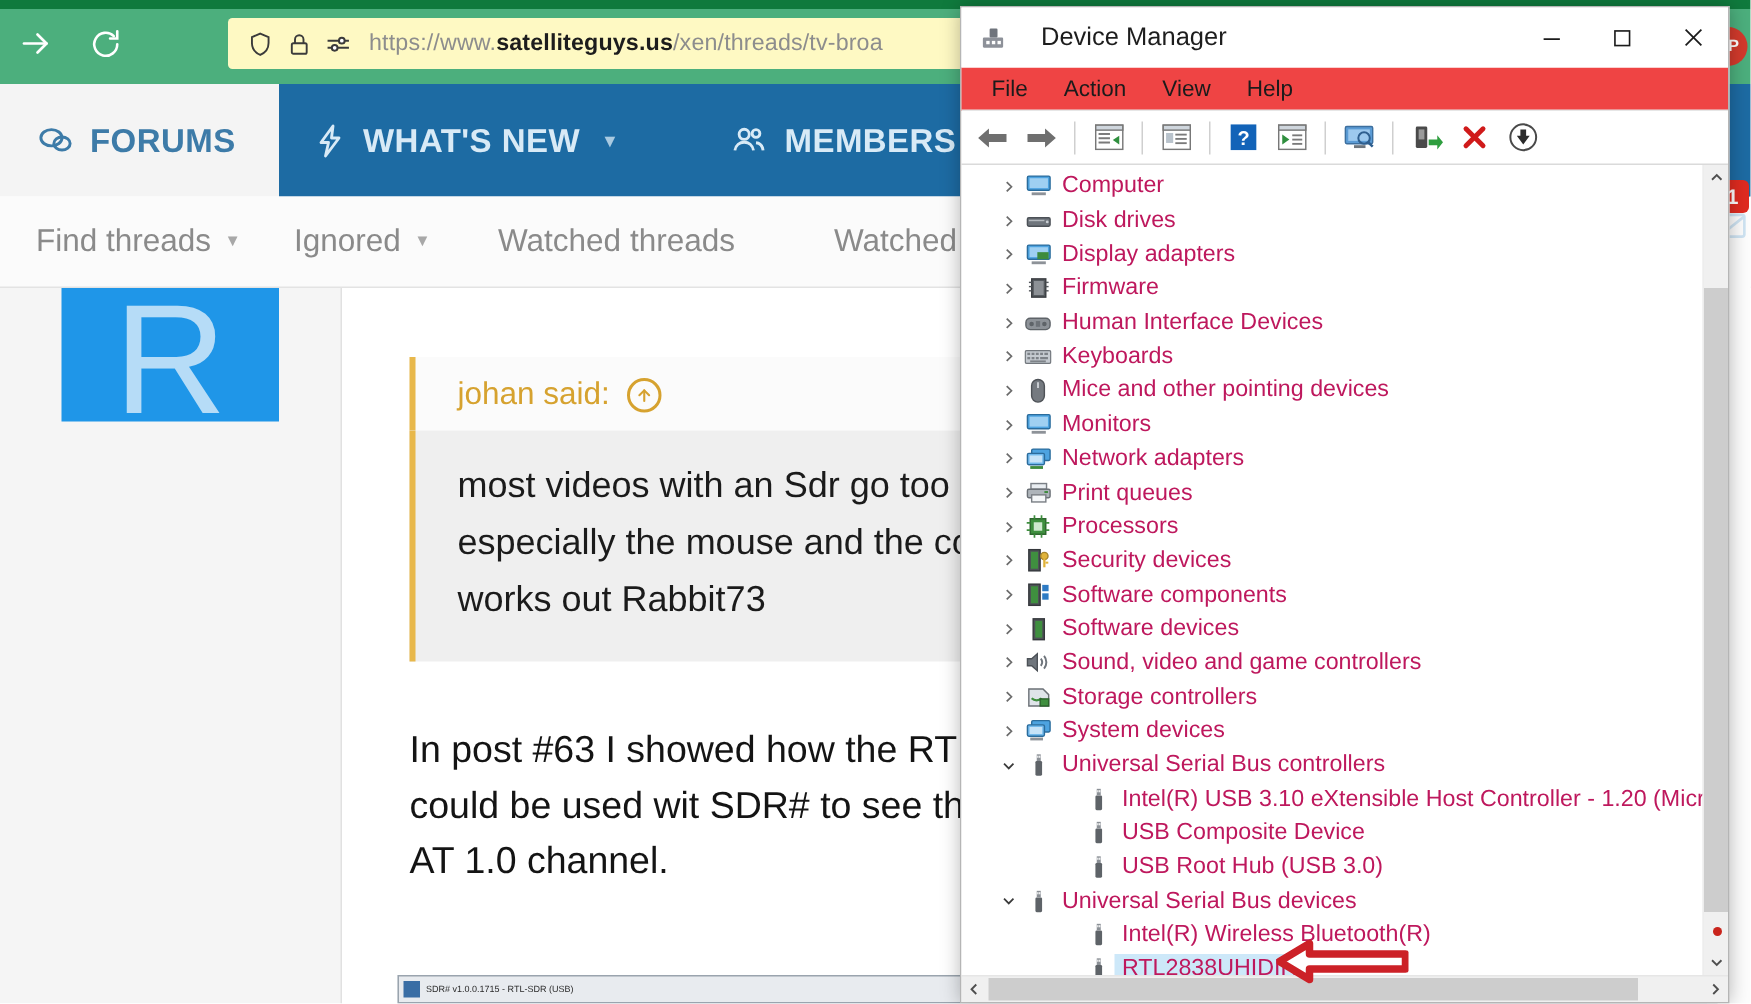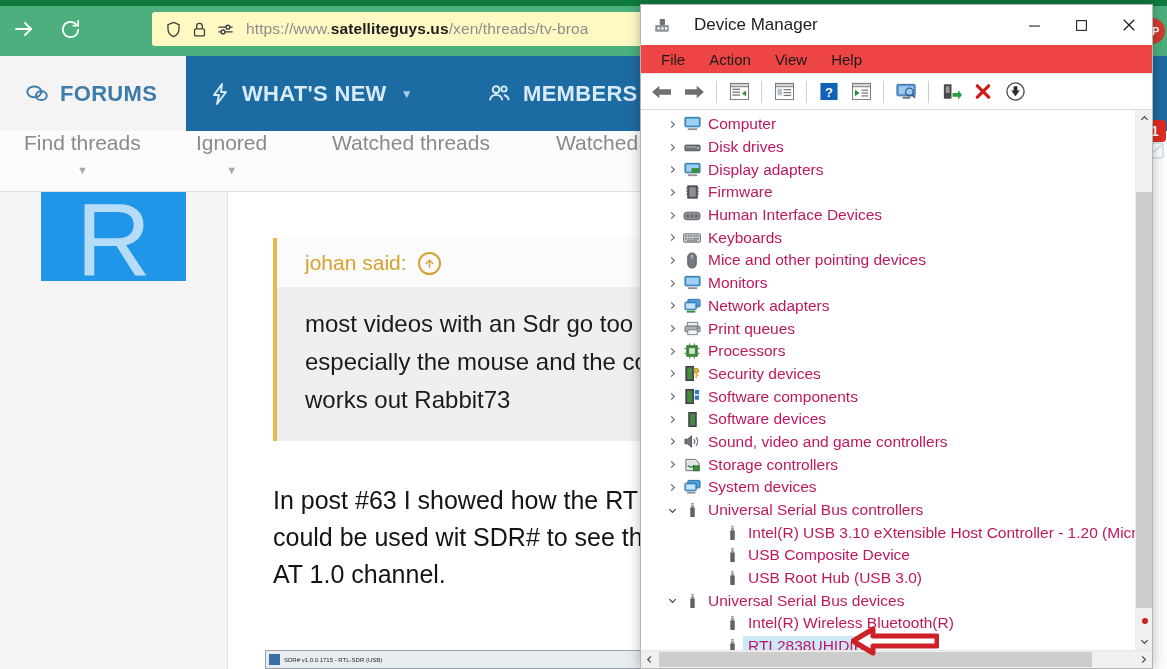--- a/index.html
+++ b/index.html
@@ -59,21 +59,21 @@
   .nav-item .caret { font-size: 12px; opacity: .75; margin-left: 4px; }
   .nav-icon { display: inline-flex; align-items: center; }
 
   
   .subnav {
     position: absolute; left: 0; top: 131px; width: 1167px; height: 61px;
     background: #fbfbfb; border-bottom: 1px solid #e3e3e3;
   }
   .subnav-item {
     position: absolute; top: 0; height: 60px; display: flex; align-items: center;
-    gap: 9px; font-size: 21px; color: #8a8a8a; flex-direction: column;
+    gap: 9px; font-size: 21px; color: #8a8a8a;
   }
   .subnav-item .caret { font-size: 11px; color: #a8a8a8; }
 
   
   .page-body { position: absolute; left: 0; top: 192px; width: 1167px; height: 477px; background: #ffffff; }
   .left-col {
     position: absolute; left: 0; top: 0; width: 228px; height: 477px;
     background: #f5f5f5; border-right: 1px solid #e1e1e1;
   }
   .avatar {

